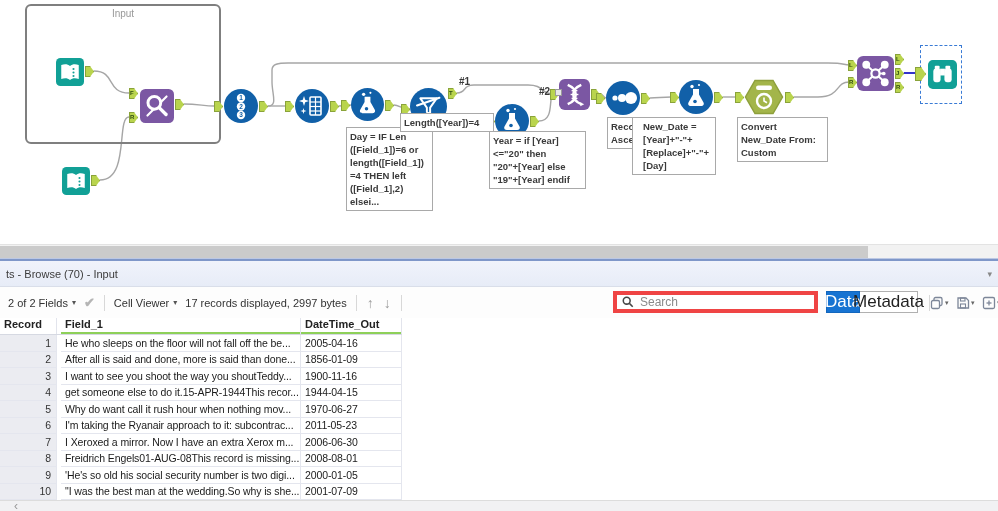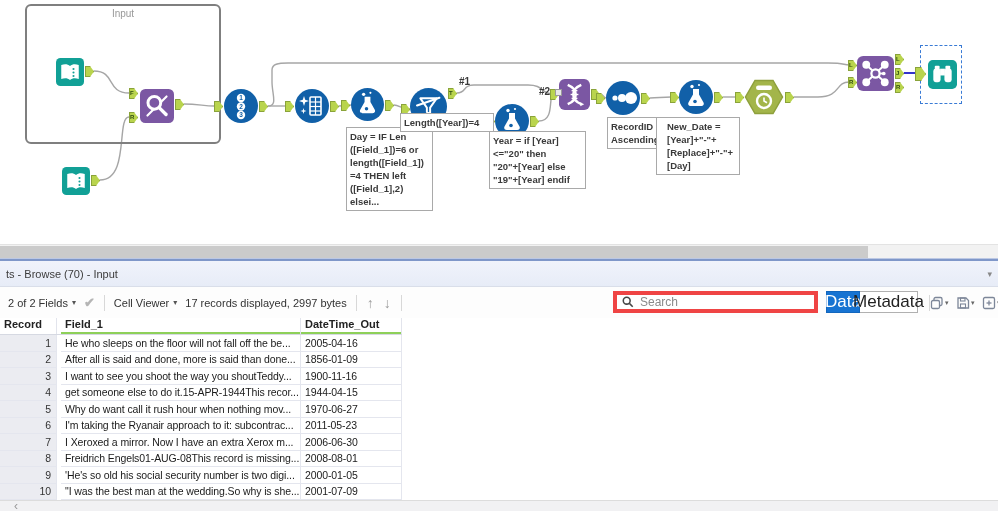--- a/index.html
+++ b/index.html
@@ -309,24 +309,27 @@
 =4 THEN left
 ([Field_1],2)
 elsei...</div>
     <div class="ann" style="left:400px;top:113px;width:94px;z-index:2;">Length([Year])=4</div>
     <div class="ann" style="left:489px;top:131px;width:97px;z-index:3;">Year = if [Year]
 &lt;="20" then
 "20"+[Year] else
 "19"+[Year] endif</div>
     <div class="ann" style="left:607px;top:117px;width:62px;z-index:1;">RecordID -
 Ascending</div>
-    <div class="ann" style="left:656px;top:117px;width:84px;z-index:1;padding-left:10px;">New_Date =
+    <div class="ann" style="left:632px;top:117px;width:84px;z-index:1;padding-left:10px;">New_Date =
 [Year]+"-"+
 [Replace]+"-"+
 [Day]</div>
+    <div class="ann" style="left:737px;top:117px;width:91px;z-index:2;">Convert
+New_Date From:
+Custom</div>
   </div>
 
   <div class="canvas-hscroll">
     <div class="thumb"></div>
   </div>
   <div class="blue-divider"></div>
 
   <div class="panel-header">
     <span>ts - Browse (70) - Input</span>
     <span class="spacer"></span>

